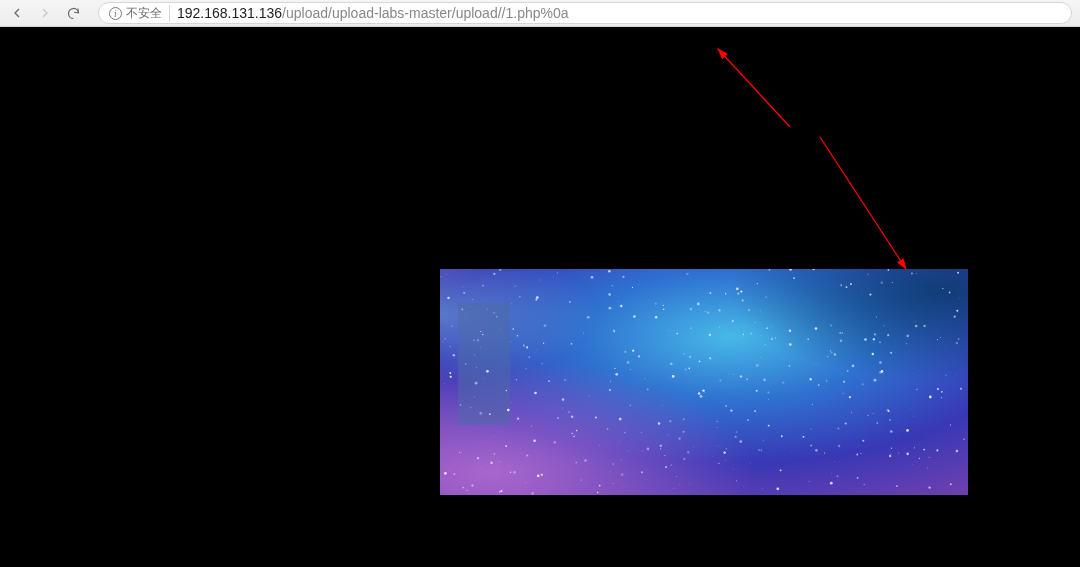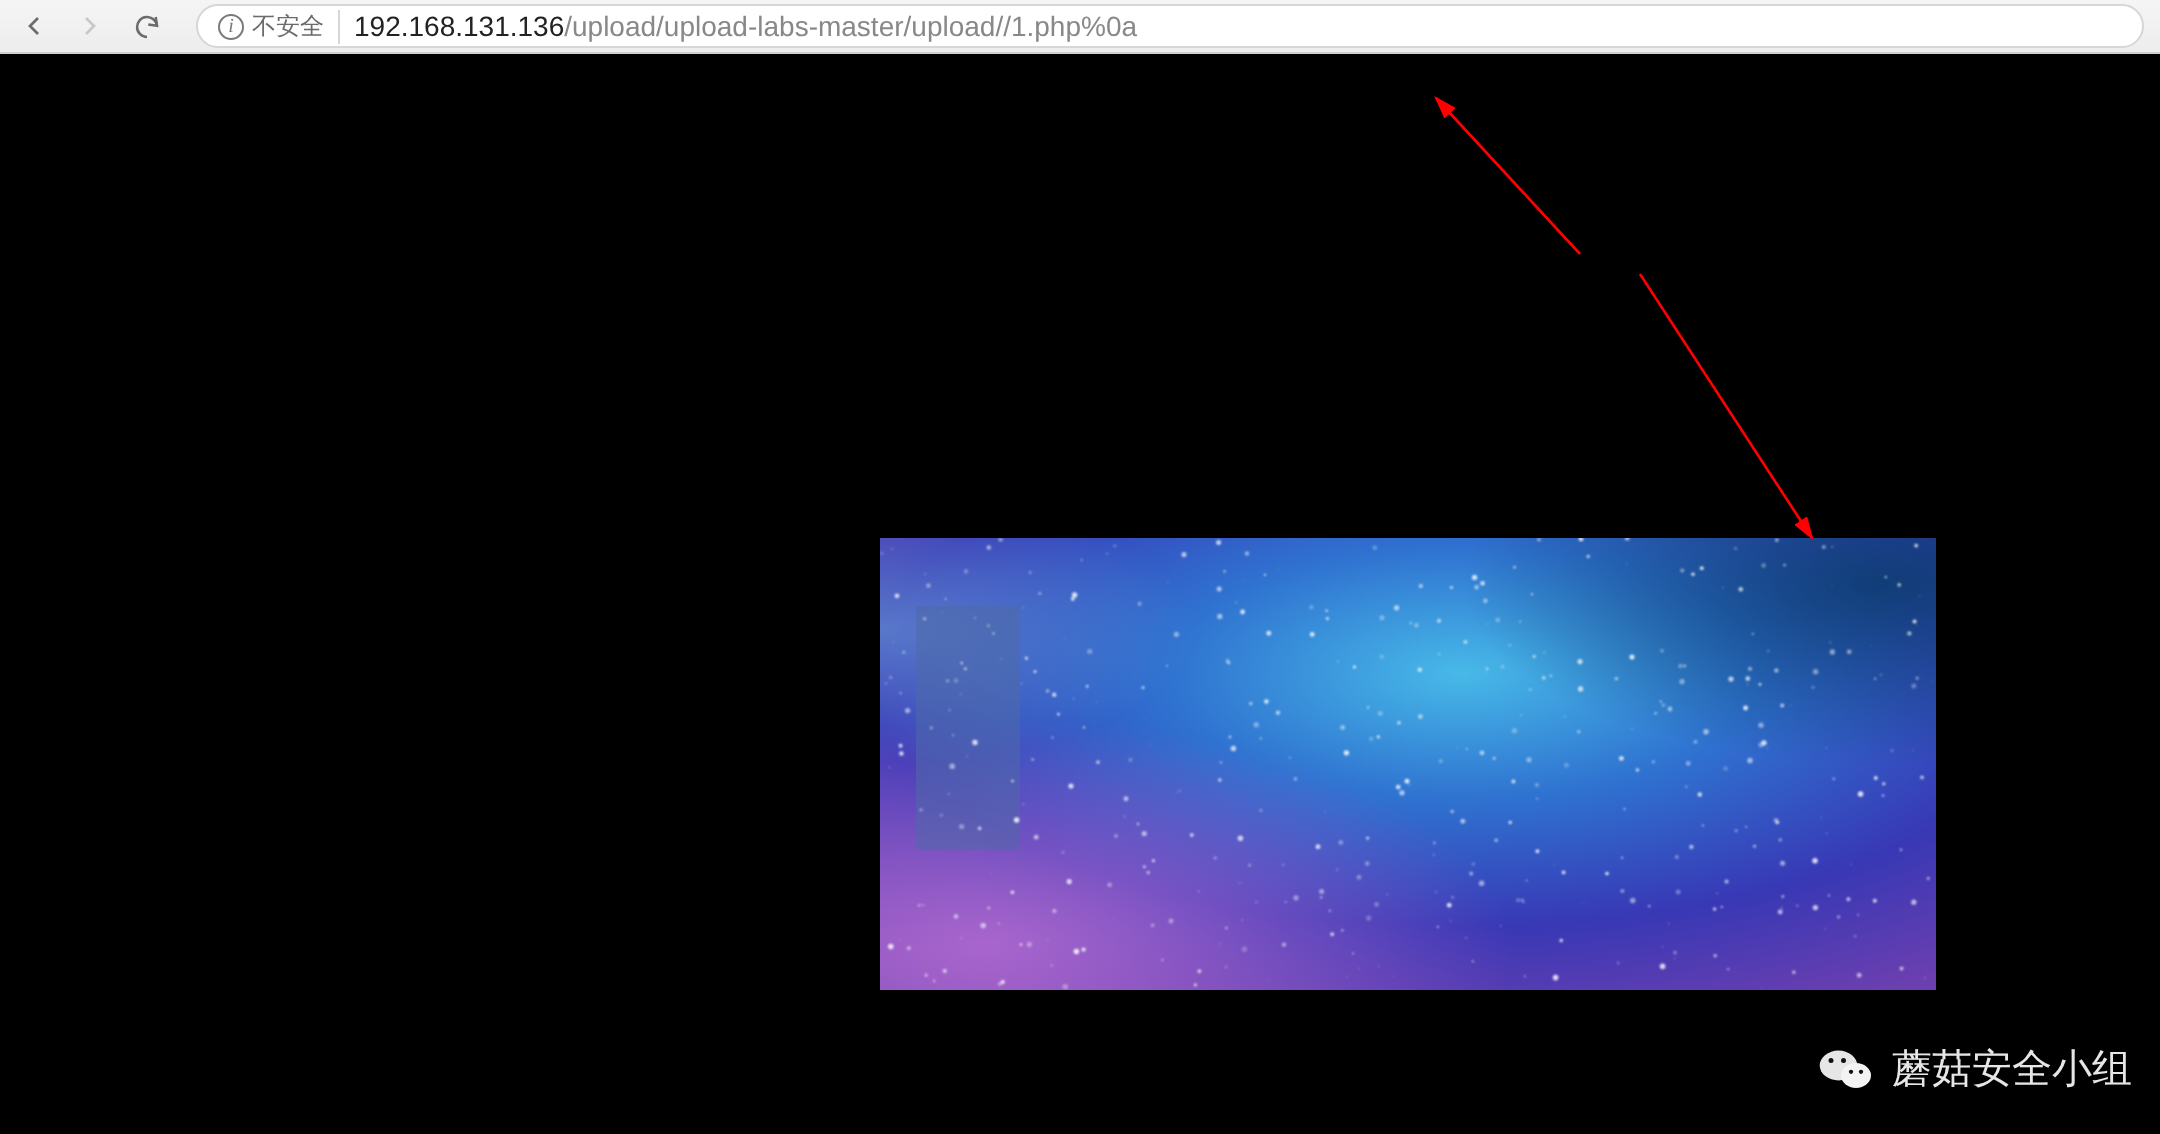--- a/index.html
+++ b/index.html
@@ -608,27 +608,14 @@
 
   <svg class="arrow-svg" width="1080" height="540" style="left:0;top:0">
     <defs>
       <marker id="ah2" markerWidth="10" markerHeight="10" refX="8" refY="3" orient="auto">
         <path d="M0,0 L9,3 L0,6 Z" fill="#ff0000"></path>
       </marker>
     </defs>
     <line id="ar2" stroke="#ff0000" stroke-width="1.3" marker-end="url(#ah2)" x1="820" y1="110" x2="906" y2="242"></line>
   </svg>
 
-  <div class="watermark">
-    <span class="wc-icon">
-      <svg viewBox="0 0 48 48" width="30" height="30">
-        <ellipse cx="18" cy="22" rx="15" ry="12" fill="#e6e6e6"></ellipse>
-        <circle cx="12" cy="18" r="2" fill="#111"></circle>
-        <circle cx="22" cy="18" r="2" fill="#111"></circle>
-        <ellipse cx="32" cy="30" rx="12" ry="10" fill="#f3f3f3"></ellipse>
-        <circle cx="28" cy="27" r="1.7" fill="#111"></circle>
-        <circle cx="36" cy="27" r="1.7" fill="#111"></circle>
-      </svg>
-    </span>
-    <span>蘑菇安全小组</span>
-  </div>
 
 </div>
 
 </body></html>

